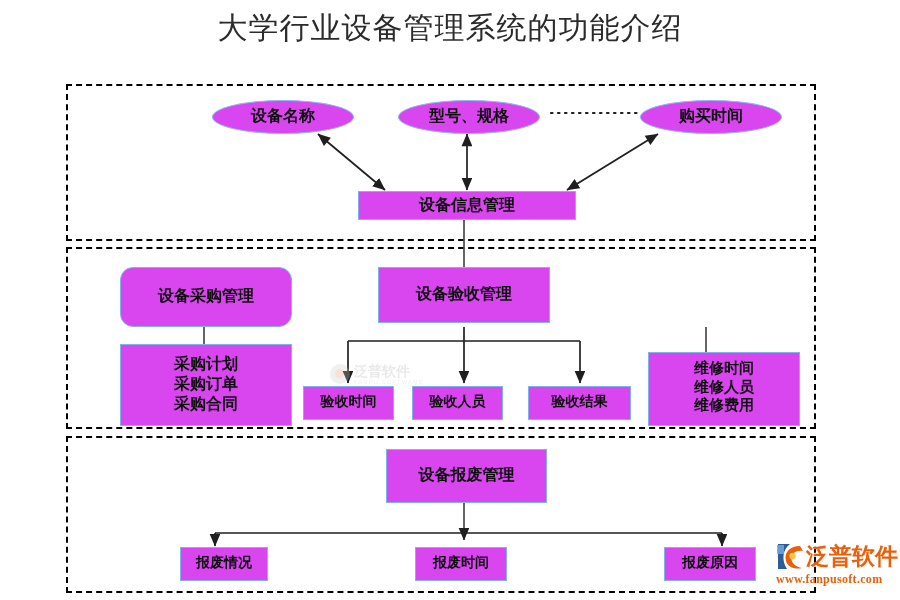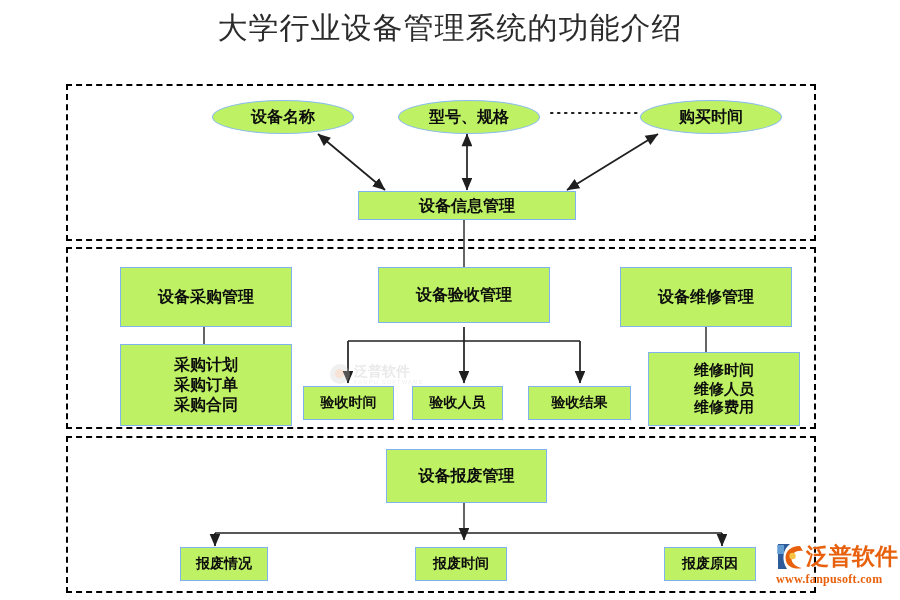--- a/index.html
+++ b/index.html
@@ -31,29 +31,29 @@
   }
   .section-box {
     position: absolute;
     border: 2px dashed #000000;
     box-sizing: border-box;
     background: transparent;
   }
   .node {
     position: absolute;
     box-sizing: border-box;
-    background: #bef264;
+    background: #d946ef;
     border: 1px solid #7FB3EE;
     color: #0d0d0d;
     font-weight: bold;
     display: flex;
     align-items: center;
     justify-content: center;
     text-align: center;
-    font-family: Liberation Sans, sans-serif;
+    font-family: Liberation Mono, monospace;
     line-height: 1.25;
     white-space: pre-line;
   }
   .node.ellipse {
     border-radius: 50%;
     border: 1px solid #8ABBF0;
   }
   .svg-layer {
     position: absolute;
     left: 0;
@@ -169,31 +169,30 @@
     <line x1="215" y1="533" x2="215" y2="546" stroke="#1f1f1f" stroke-width="1.7" marker-end="url(#arrEnd)"></line>
     <line x1="722" y1="533" x2="722" y2="546" stroke="#1f1f1f" stroke-width="1.7" marker-end="url(#arrEnd)"></line>
   </svg>
 
   <div class="node ellipse" style="left:212px; top:100px; width:142px; height:34px; font-size:16px;">设备名称</div>
   <div class="node ellipse" style="left:398px; top:100px; width:142px; height:34px; font-size:16px;">型号、规格</div>
   <div class="node ellipse" style="left:640px; top:100px; width:142px; height:34px; font-size:16px;">购买时间</div>
 
   <div class="node" style="left:358px; top:191px; width:218px; height:29px; font-size:16px;">设备信息管理</div>
 
-  <div class="node" style="left:120px; top:267px; width:172px; height:60px; font-size:16px;">设备采购管理</div>
+  <div class="node" style="left:120px; top:267px; width:172px; height:60px; font-size:16px;border-radius:13px;">设备采购管理</div>
   <div class="node" style="left:120px; top:344px; width:172px; height:82px; font-size:16px;">采购计划
 采购订单
 采购合同</div>
 
   <div class="node" style="left:378px; top:267px; width:172px; height:56px; font-size:16px;">设备验收管理</div>
   <div class="node" style="left:303px; top:386px; width:91px; height:34px; font-size:14px;">验收时间</div>
   <div class="node" style="left:412px; top:386px; width:91px; height:34px; font-size:14px;">验收人员</div>
   <div class="node" style="left:528px; top:386px; width:103px; height:34px; font-size:14px;">验收结果</div>
 
-  <div class="node" style="left:620px; top:267px; width:172px; height:60px; font-size:16px;">设备维修管理</div>
   <div class="node" style="left:648px; top:352px; width:152px; height:74px; font-size:15px;">维修时间
 维修人员
 维修费用</div>
 
   <div class="node" style="left:386px; top:449px; width:161px; height:54px; font-size:16px;">设备报废管理</div>
   <div class="node" style="left:415px; top:547px; width:92px; height:34px; font-size:14px;">报废时间</div>
   <div class="node" style="left:180px; top:547px; width:88px; height:34px; font-size:14px;">报废情况</div>
   <div class="node" style="left:664px; top:547px; width:92px; height:34px; font-size:14px;">报废原因</div>
 
   <div class="wm-center" style="left:330px; top:364px;">

